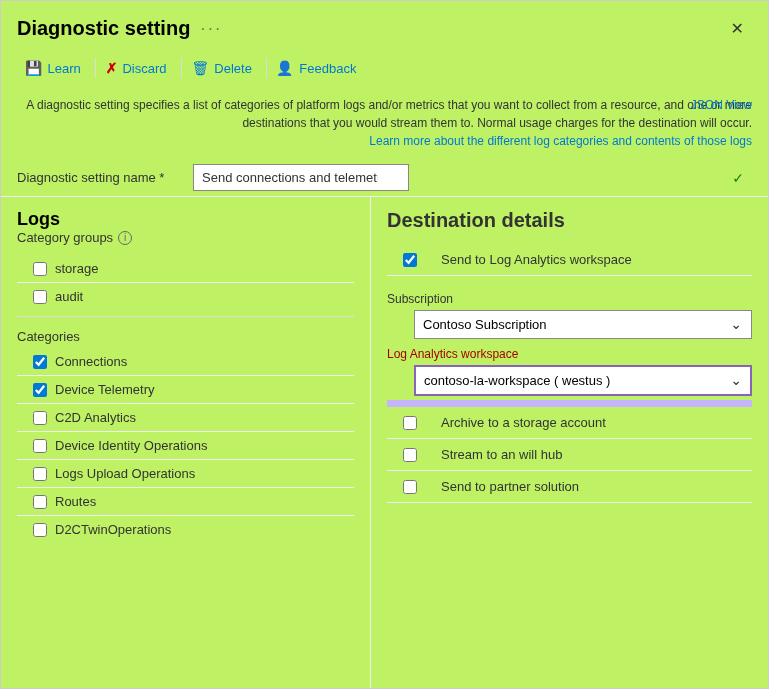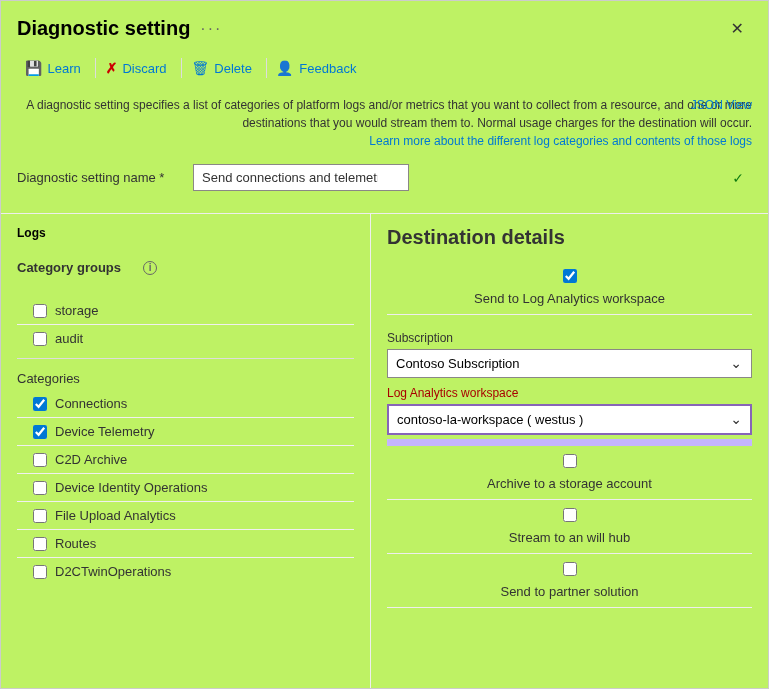--- a/index.html
+++ b/index.html
@@ -92,21 +92,21 @@
       text-decoration: none;
       font-size: 12px;
     }
     .info-bar a {
       color: #0078d4;
       text-decoration: none;
     }
     .setting-name-row {
       display: flex;
       align-items: center;
-      padding: 10px 16px 22px 16px;
+      padding: 10px 16px 5px 16px;
       gap: 16px;
       border-bottom: 1px solid #eee;
     }
     .setting-name-label {
       font-size: 13px;
       font-weight: 400;
       white-space: nowrap;
       min-width: 160px;
     }
     .setting-name-input {
@@ -141,33 +141,33 @@
       padding: 12px 16px;
       border-right: 1px solid #eee;
       overflow-y: auto;
     }
     .right-panel {
       flex: 1;
       padding: 12px 16px;
       overflow-y: auto;
     }
     .section-title {
-      font-size: 12px;
+      font-size: 18px;
       font-weight: 600;
       color: #000;
-      margin-bottom: 20px;
+      margin-bottom: 0;
     }
     .subsection-title {
       font-size: 13px;
-      font-weight: 700;
-      color: #333;
-      margin-bottom: 22px;
-      display: flex;
-      align-items: center;
-      gap: 22px;
+      font-weight: 400;
+      color: #333;
+      margin-bottom: 10px;
+      display: flex;
+      align-items: center;
+      gap: 5px;
     }
     .info-icon {
       display: inline-flex;
       align-items: center;
       justify-content: center;
       width: 14px;
       height: 14px;
       border: 1px solid #666;
       border-radius: 50%;
       font-size: 10px;
@@ -206,24 +206,23 @@
     }
     
     .destination-title {
       font-size: 20px;
       font-weight: 600;
       margin-bottom: 12px;
     }
     .destination-row {
       display: flex;
       align-items: center;
-      gap: 8px;
+      gap: 24px;
       padding: 8px 16px;
       border-bottom: 1px solid #eee;
-      flex-direction: column;
     }
     .destination-row label {
       font-size: 13px;
       cursor: pointer;
     }
     .sub-fields {
       padding: 8px 0 4px 0;
       border-bottom: 7px solid #c4b5fd;
     }
     .sub-label {
@@ -243,20 +242,21 @@
       font-family: 'Segoe UI', Arial, sans-serif;
       background: #fff;
       appearance: none;
       -webkit-appearance: none;
       cursor: pointer;
       outline: none;
       position: relative;
     }
     .select-wrapper {
       position: relative;
+      margin-left: 27px;
     }
     .select-wrapper::after {
       content: '⌄';
       position: absolute;
       right: 10px;
       top: 50%;
       transform: translateY(-55%);
       pointer-events: none;
       color: #333;
       font-size: 14px;
@@ -343,29 +343,29 @@
         <div class="checkbox-row">
           <input type="checkbox" id="Connections" checked="" style="">
           <label for="Connections">Connections</label>
         </div>
         <div class="checkbox-row">
           <input type="checkbox" id="DeviceTelemetry" checked="" style="">
           <label for="DeviceTelemetry">Device Telemetry</label>
         </div>
         <div class="checkbox-row">
           <input type="checkbox" id="C2DCommands" style="">
-          <label for="C2DCommands">C2D Archive</label>
+          <label for="C2DCommands">C2D Analytics</label>
         </div>
         <div class="checkbox-row">
           <input type="checkbox" id="DeviceIdentityOperations" style="">
           <label for="DeviceIdentityOperations">Device Identity Operations</label>
         </div>
         <div class="checkbox-row">
           <input type="checkbox" id="FileUploadOperations" style="">
-          <label for="FileUploadOperations">File Upload Analytics</label>
+          <label for="FileUploadOperations">Logs Upload Operations</label>
         </div>
         <div class="checkbox-row">
           <input type="checkbox" id="Routes" style="">
           <label for="Routes">Routes</label>
         </div>
         <div class="checkbox-row">
           <input type="checkbox" id="D2CTwinOperations" style="">
           <label for="D2CTwinOperations">D2CTwinOperations</label>
         </div>
       </div>

